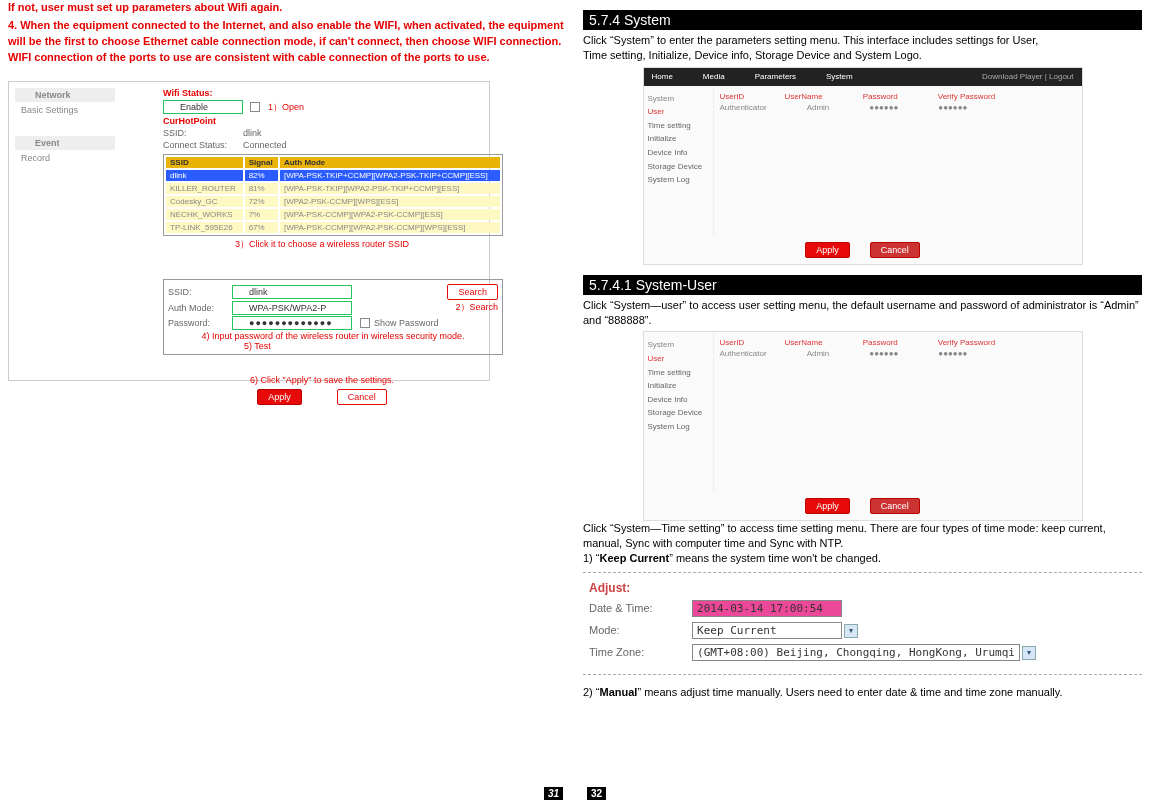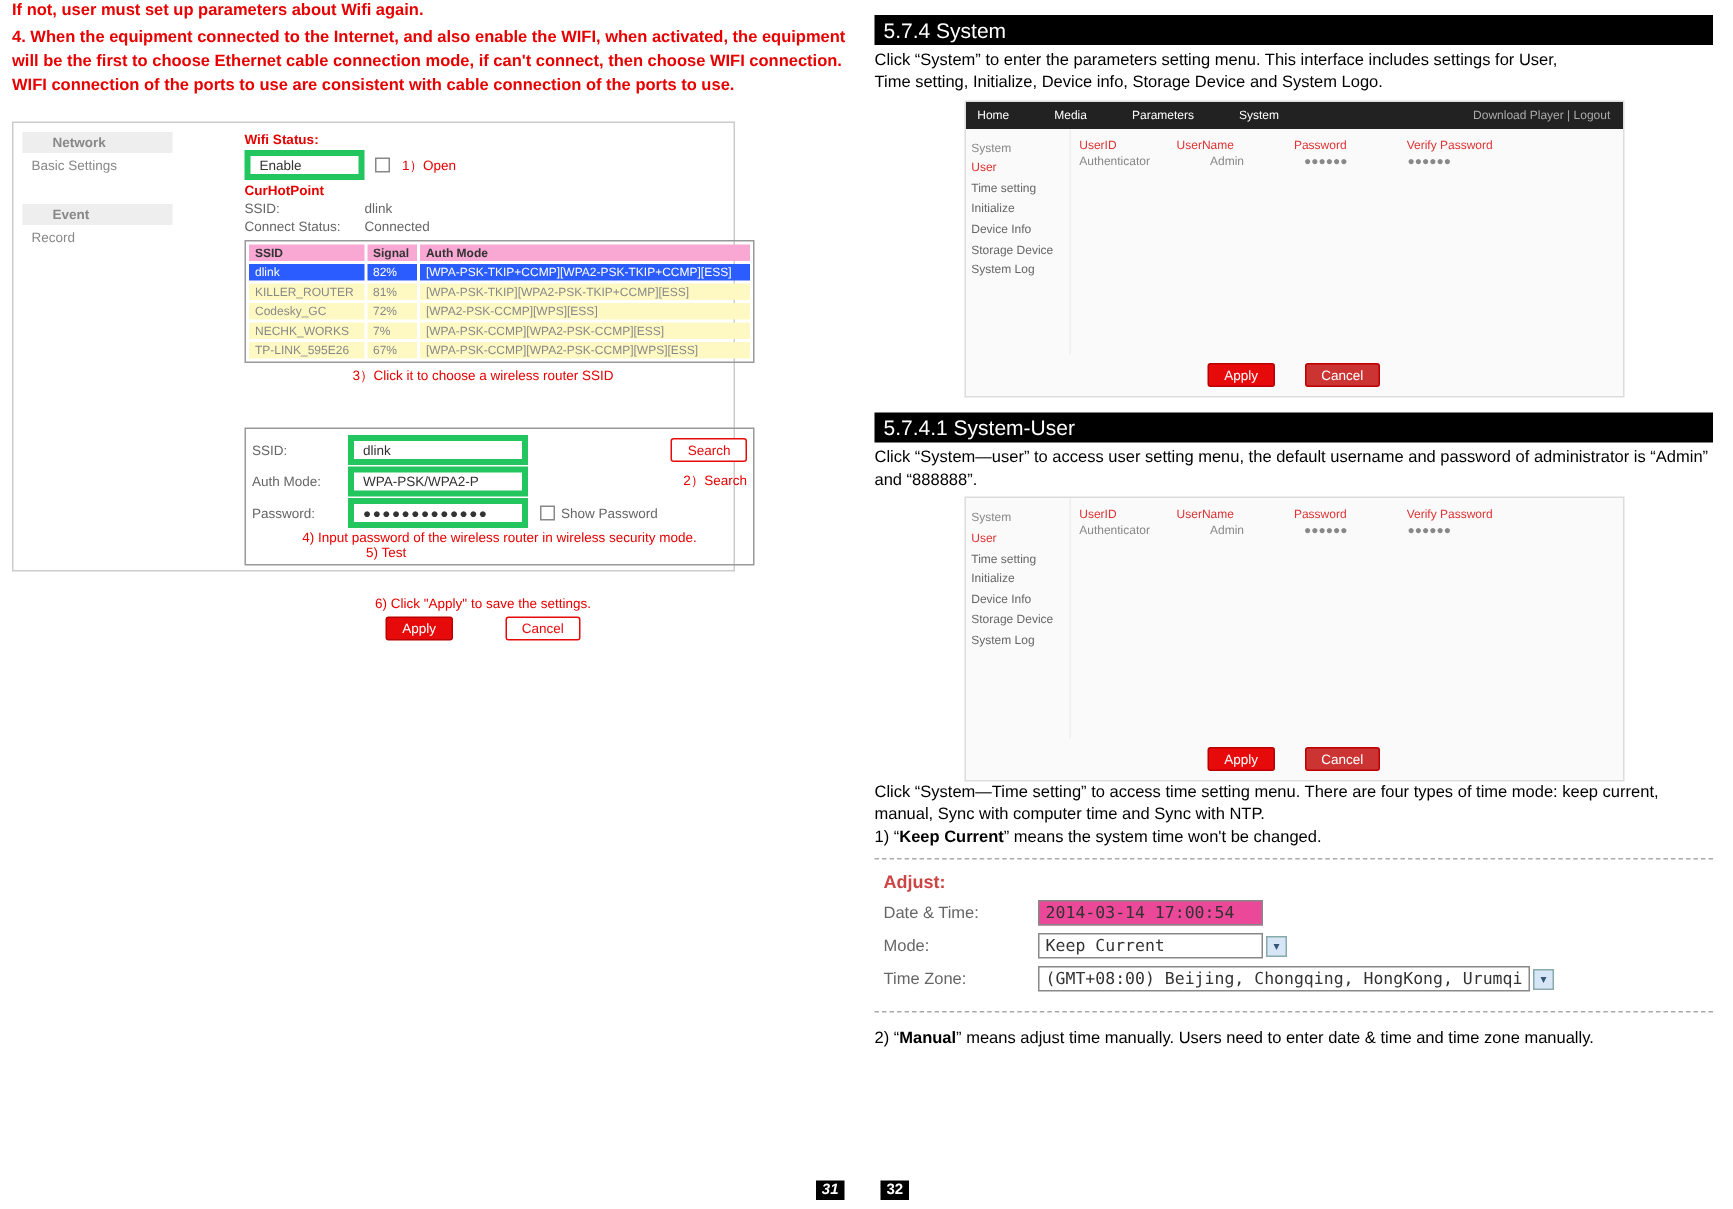--- a/index.html
+++ b/index.html
@@ -13,25 +13,25 @@
   .pn-left { left: 12px; }
   .shot-box { border: 1px solid #ccc; background: #fff; width: 482px; height: 300px; margin-top: 15px; position: relative; font-size: 9px; color: #333; }
   .side-menu { width: 100px; position: absolute; left: 6px; top: 6px; color: #555; }
   .side-menu .hdr { background: #eee; padding: 2px 20px; font-weight: bold; margin-bottom: 2px; color: #888; font-size:9px;}
   .side-menu .itm { padding: 1px 6px; font-size:9px; color:#888;}
   .wifi-area { position: absolute; left: 130px; top: 6px; right: 8px; margin-left: 24px; }
   .wifi-row { margin-bottom: 2px; }
   .lbl { display: inline-block; width: 80px; color:#666; font-size:9px;}
   .val { color:#666; font-size:9px;}
   .redlbl { color:#e60000; font-weight:bold; font-size:9px;}
-  .inputfake { display:inline-block; border:4px solid #22c55e; background:#fff; padding:1px 6px; font-size:9px; min-width:80px;}
+  .inputfake { display:inline-block; border:1px solid #22c55e; background:#fff; padding:1px 16px; font-size:9px; min-width:80px;}
   .chk { display:inline-block; width:10px; height:10px; border:1px solid #888; vertical-align:middle; margin-left:4px;}
   .net-table { border:1px solid #999; width:340px; margin-top:4px;}
   .net-table th, .net-table td { border:0; font-size:8px; padding:1px 4px; text-align:left;}
-  .net-table thead tr { background:#f9a8d4; }
+  .net-table thead tr { background:#eab308; }
   .net-table tbody tr.hi { background:#2b5cff; color:#fff; }
   .net-table tbody tr.alt { color:#888; background:#fef9c3; }
   .small-red { color:#e60000; font-size:9px; }
   .btn-red { display:inline-block; background:#e60a0a; color:#fff; font-size:9px; padding:2px 10px; border:1px solid #b00; border-radius:2px;}
   .btn-redout { display:inline-block; background:#fff; color:#e60a0a; font-size:9px; padding:2px 10px; border:1px solid #e60a0a; border-radius:2px;}
   .dashed-box { border-top:1px dashed #aaa; border-bottom:1px dashed #aaa; padding:8px 6px; margin-top:6px;}
   .adj-row { margin:5px 0; }
   .adj-lbl { display:inline-block; width:100px; color:#666; font-size:11px;}
   .adj-input { display:inline-block; border:1px solid #888; padding:1px 4px; font-size:11px; background:#ec4899; color:#333; font-family:monospace;}
   .adj-sel { display:inline-block; border:1px solid #888; padding:1px 4px; font-size:11px; background:#fff; color:#333; font-family:monospace; position:relative;}

